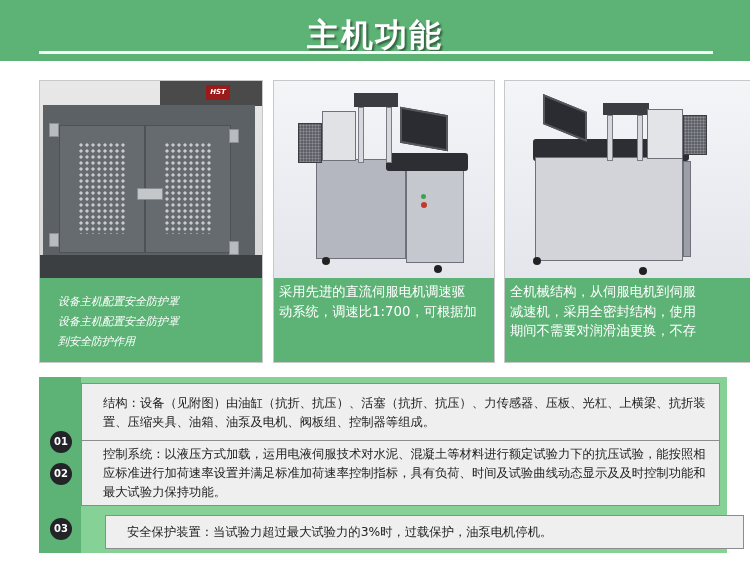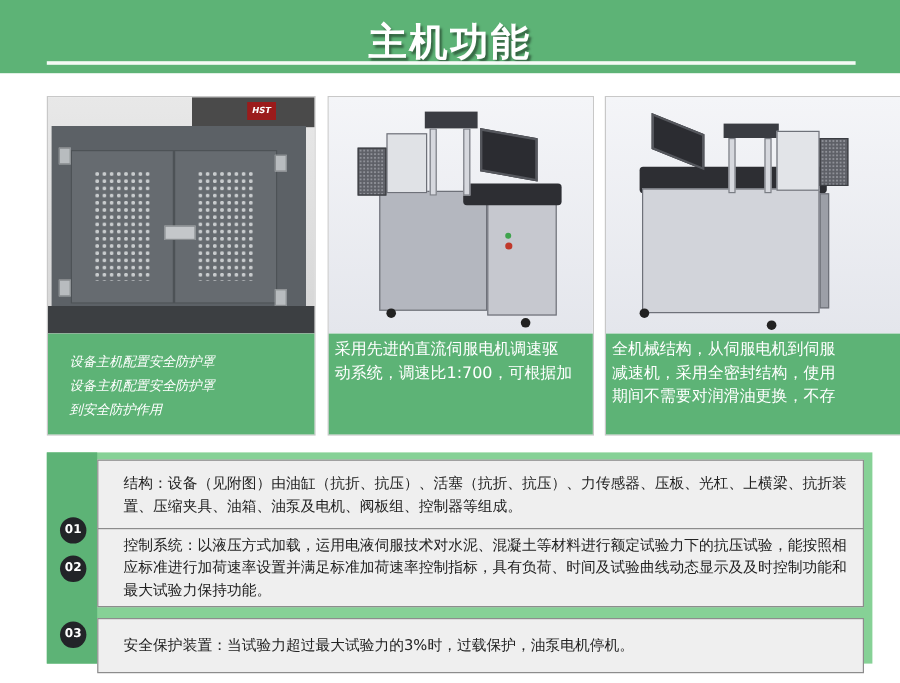--- a/index.html
+++ b/index.html
@@ -141,15 +141,15 @@
 <div class="feature-row" style="top:383px;height:59px;">
   <span>结构：设备（见附图）由油缸（抗折、抗压）、活塞（抗折、抗压）、力传感器、压板、光杠、上横梁、抗折装置、压缩夹具、油箱、油泵及电机、阀板组、控制器等组成。</span>
 </div>
 
 <div class="num-badge" style="top:463px;">02</div>
 <div class="feature-row" style="top:440px;height:66px;">
   <span>控制系统：以液压方式加载，运用电液伺服技术对水泥、混凝土等材料进行额定试验力下的抗压试验，能按照相应标准进行加荷速率设置并满足标准加荷速率控制指标，具有负荷、时间及试验曲线动态显示及及时控制功能和最大试验力保持功能。</span>
 </div>
 
 <div class="num-badge" style="top:518px;">03</div>
-<div class="feature-row" style="top:515px;height:46px;">
+<div class="feature-row" style="top:515px;height:34px;margin-left:24px;">
   <span>安全保护装置：当试验力超过最大试验力的3%时，过载保护，油泵电机停机。</span>
 </div>
 
 </body></html>

